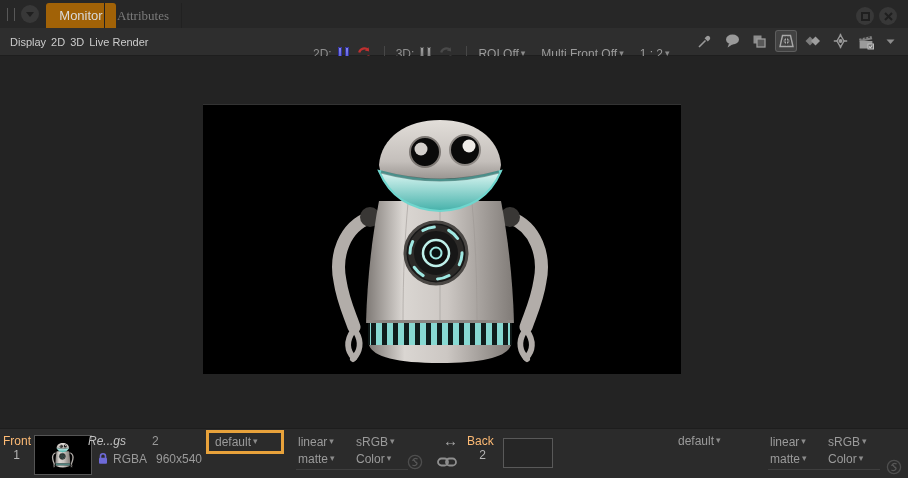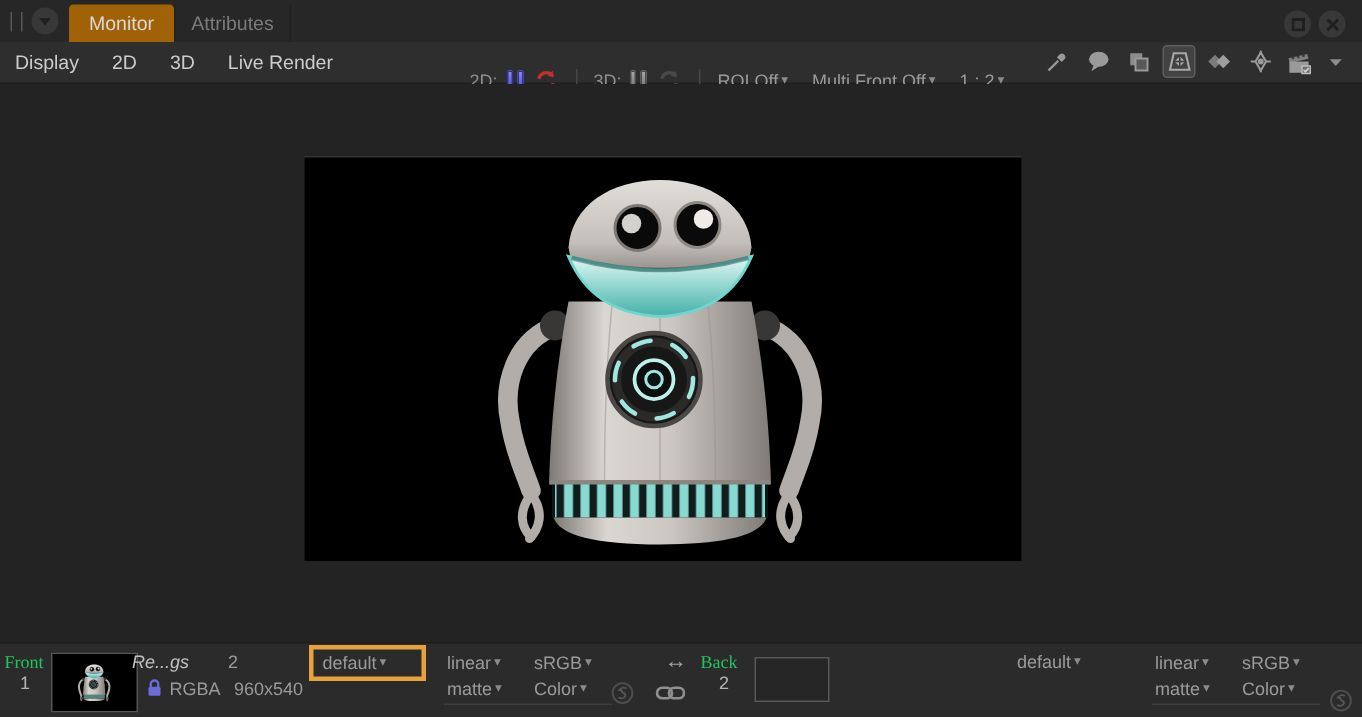--- a/index.html
+++ b/index.html
@@ -15,43 +15,43 @@
   .grip{position:absolute;left:7px;top:8px;width:6px;height:13px;
         border-left:1px solid #585858;border-right:1px solid #585858;}
   .circle-btn{position:absolute;width:18px;height:18px;border-radius:50%;background:#383838;
         display:flex;align-items:center;justify-content:center;}
   .tab{position:absolute;top:3px;height:25px;line-height:25px;text-align:center;font-size:13px;}
   .tab.active{background:#a16207;color:#d9d9d9;border-radius:3px 3px 0 0;}
   .tab.inactive{color:#7b7b7b;border-left:1px solid #212121;border-right:1px solid #212121;}
   
   .toolbar{position:absolute;left:0;top:28px;width:908px;height:27px;background:#2e2e2e;
         border-bottom:1px solid #1e1e1e;}
-  .menu-row{position:absolute;left:10px;top:0;height:27px;display:flex;align-items:center;gap:22px;
-        font-size:13px;color:#cccccc;}
+  .menu-row{position:absolute;left:10px;top:0;height:27px;display:flex;align-items:center;gap:5px;
+        font-size:11px;color:#cccccc;}
   .menu-item{cursor:default;}
   .ctr{position:absolute;left:313px;top:0;height:27px;display:flex;align-items:center;gap:6px;
         font-size:12px;color:#8f8f8f;margin-top:12px;}
   .vsep{width:1px;height:15px;background:#474747;margin:0 5px;}
   .pausebtn{display:flex;gap:3px;align-items:center;height:14px;}
   .pausebtn i{display:block;width:4px;height:13px;border-radius:1px;}
   .pausebtn.on i{background:linear-gradient(#8b8cf2,#4c4ecb);box-shadow:0 0 0 1px #30309a inset;}
   .pausebtn.off i{background:linear-gradient(#a9a9a9,#6f6f6f);box-shadow:0 0 0 1px #4c4c4c inset;}
   .drop{color:#9b9b9b;white-space:nowrap;cursor:default;}
   .caret{font-size:9px;color:#8b8b8b;margin-left:2px;vertical-align:2px;}
   .iconrow{position:absolute;right:12px;top:3px;display:flex;align-items:center;gap:7px;}
   .tool-icon{width:20px;height:20px;display:flex;align-items:center;justify-content:center;border-radius:2px;}
   .tool-icon.pressed{background:#424242;box-shadow:0 0 0 1px #5e5e5e;}
   
   .viewport{position:absolute;left:0;top:56px;width:908px;height:372px;background:#232323;}
   .render-image{position:absolute;left:203px;top:49px;width:478px;height:269px;background:#000;
         box-shadow:0 -1px 0 #333;}
   
   .footer{position:absolute;left:0;top:428px;width:908px;height:50px;background:#2b2b2b;
         border-top:1px solid #1d1d1d;font-size:12px;color:#9a9a9a;}
-  .lbl{color:#22c55e;font-family:Liberation Serif, serif;}
+  .lbl{color:#fdba74;}
   .num{color:#b5b5b5;}
   .thumb{position:absolute;background:#000;border:1px solid #555;box-sizing:border-box;
         display:flex;align-items:center;justify-content:center;overflow:hidden;}
   .thumb.empty{background:#262626;border:1px solid #595959;}
   .hl-box{position:absolute;left:206px;top:1px;width:66px;height:18px;border:3px solid #E8A23B;
         display:flex;align-items:center;padding-left:6px;}
   .cs-grid{position:absolute;top:4px;width:112px;padding-bottom:2px;border-bottom:1px solid #3e3e3e;}
   .cs-row{display:flex;gap:6px;justify-content:flex-end;height:17px;align-items:center;}
   .cs-cell{width:52px;white-space:nowrap;}
   .footer svg{display:block;}
@@ -64,21 +64,21 @@
   <div class="tabbar">
     <div class="grip"></div>
     <div class="circle-btn" style="left:21px;top:5px;">
       <svg width="10" height="8" viewBox="0 0 10 8">
           <path d="M1 2 L9 2 L5 7 Z" fill="#1f1f1f"></path>
         </svg>
     </div>
     <div class="tab active" style="left:46px;width:70px;">
       <span>Monitor</span>
     </div>
-    <div class="tab inactive" style="left:116px;width:76px;">
+    <div class="tab inactive" style="left:104px;width:76px;font-family:Liberation Serif, serif;">
       <span>Attributes</span>
     </div>
     <div class="circle-btn" style="left:856px;top:7px;">
       <svg width="9" height="9" viewBox="0 0 9 9">
           <rect x="1" y="1" width="7" height="7" fill="none" stroke="#1f1f1f" stroke-width="2"></rect>
         </svg>
     </div>
     <div class="circle-btn" style="left:879px;top:7px;">
       <svg width="9" height="9" viewBox="0 0 9 9">
           <path d="M1 1 L8 8 M8 1 L1 8" stroke="#1f1f1f" stroke-width="2"></path>

